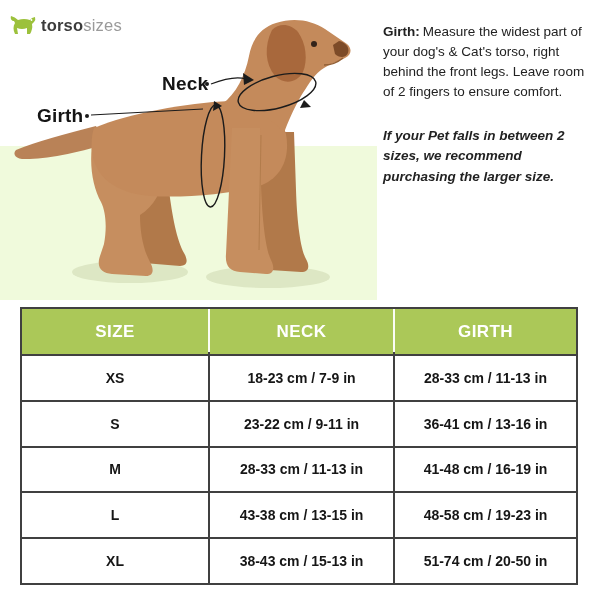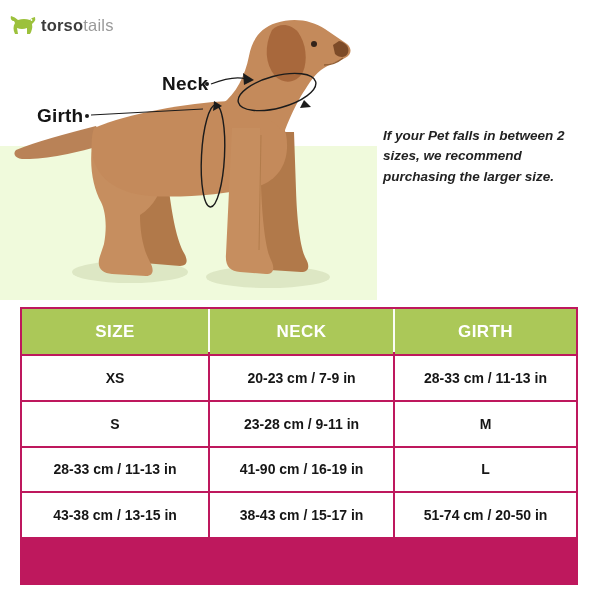--- a/index.html
+++ b/index.html
@@ -26,21 +26,21 @@
     font-size:13.5px;line-height:1.48;color:#222222;
   }
   .girth-info .b{font-weight:700;margin-right:3px;}
   .size-note{
     position:absolute;left:383px;top:126px;width:204px;
     font-size:13.5px;line-height:1.5;color:#222222;
     font-style:italic;font-weight:600;
   }
   .size-table{
     position:absolute;left:20px;top:307px;width:558px;height:278px;
-    background:#be185d;display:grid;box-sizing:border-box;
+    background:#404040;display:grid;box-sizing:border-box;
     grid-template-columns:186px 183px 181px;
     grid-template-rows:45px repeat(5,1fr);
     gap:2px;padding:2px;
   }
   .th{
     background:#abc858;color:#ffffff;font-weight:700;font-size:17px;
     letter-spacing:.4px;display:flex;align-items:center;justify-content:center;
   }
   .td{
     background:#ffffff;color:#161616;font-weight:700;font-size:14px;
@@ -98,48 +98,52 @@
     <circle cx="207" cy="84" r="2" fill="#1b1b1b"></circle>
     <path d="M 211 84 C 224 79 236 76 246 79" stroke="#1b1b1b" stroke-width="1.2" fill="none"></path>
     <polygon points="243,73 254,80 244,85" fill="#1b1b1b"></polygon>
   </svg>
 
   <div class="logo">
     <svg width="30" height="26" viewBox="0 0 30 26">
       <path d="M3 4 C2 7 4 9 6 9 L7 11 C5 14 5 18 7 22 L10 22 L9 16 Q14 18 19 16 L19 22 L22 22 Q25 17 24 12 L26 10 Q28 8 27 5 L24 6 L22 8 Q16 6 10 8 Q7 5 3 4 Z" fill="#9cc13c"></path>
       <circle cx="23.5" cy="8" r="0.9" fill="#ffffff"></circle>
     </svg>
-    <span class="logo-text"><span class="logo-super">torso</span><span class="logo-tails">tails</span></span>
+    <span class="logo-text"><span class="logo-super">torso</span><span class="logo-tails">sizes</span></span>
   </div>
 
   <div class="measure-label neck-label">Neck</div>
   <div class="measure-label girth-label">Girth</div>
 
+  <div class="girth-info"><span class="b">Girth:</span><span>Measure the widest part of your dog's &amp; Cat's torso, right behind the front legs. Leave room of 2 fingers to ensure comfort.</span></div>
 
   <div class="size-note">If your Pet falls in between 2 sizes, we recommend purchasing the larger size.</div>
 
   <div class="size-table">
     <div class="th">SIZE</div>
     <div class="th">NECK</div>
     <div class="th">GIRTH</div>
 
     <div class="td">XS</div>
-    <div class="td">20-23 cm / 7-9 in</div>
+    <div class="td">18-23 cm / 7-9 in</div>
     <div class="td">28-33 cm / 11-13 in</div>
 
     <div class="td">S</div>
-    <div class="td">23-28 cm / 9-11 in</div>
+    <div class="td">23-22 cm / 9-11 in</div>
+    <div class="td">36-41 cm / 13-16 in</div>
 
     <div class="td">M</div>
     <div class="td">28-33 cm / 11-13 in</div>
-    <div class="td">41-90 cm / 16-19 in</div>
+    <div class="td">41-48 cm / 16-19 in</div>
 
     <div class="td">L</div>
     <div class="td">43-38 cm / 13-15 in</div>
+    <div class="td">48-58 cm / 19-23 in</div>
 
-    <div class="td">38-43 cm / 15-17 in</div>
+    <div class="td">XL</div>
+    <div class="td">38-43 cm / 15-13 in</div>
     <div class="td">51-74 cm / 20-50 in</div>
   </div>
 
   <div class="hsep hsep1"></div>
   <div class="hsep hsep2"></div>
 
 </div>
 
 </body></html>

